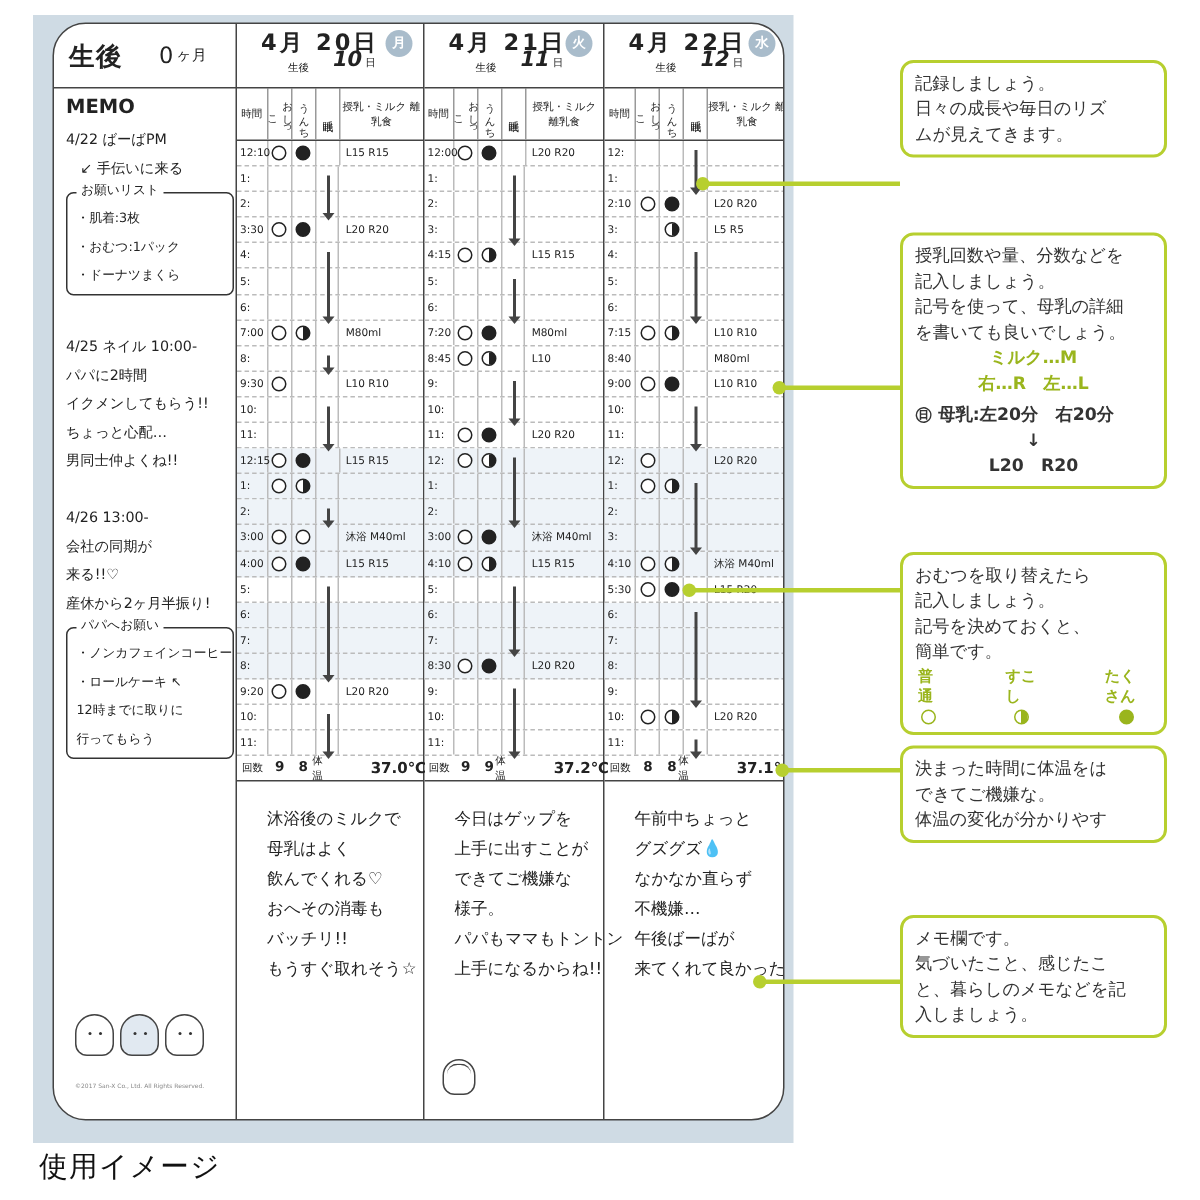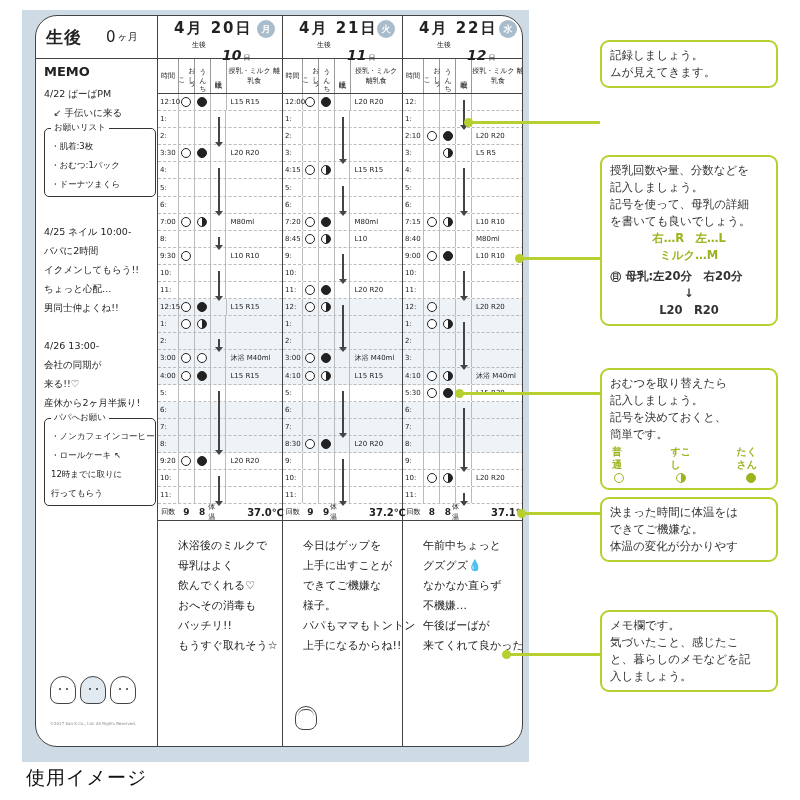--- a/index.html
+++ b/index.html
@@ -30,21 +30,21 @@
   .mascot::before, .mascot::after { content: ""; position: absolute; top: 11px; width: 2px; height: 2px; background: #333; border-radius: 50%; }
   .mascot::before { left: 8px; } .mascot::after { left: 15px; }
   .copyright { position: absolute; left: 14px; top: 705px; font-size: 4px; color: #888; }
 
   
   .day { position: absolute; top: 0; height: 100%; border-right: 1.5px solid #444; }
   .day:last-child { border-right: none; }
   .day-head { height: 43px; border-bottom: 1.5px solid #444; position: relative; }
   .date-main { position: absolute; left: 16px; top: 3px; font-size: 15px; font-weight: bold; letter-spacing: 2px; }
   .date-sub { position: absolute; left: 34px; top: 24px; font-size: 7px; }
-  .date-days { position: absolute; left: 64px; top: 31px; font-size: 14px; font-weight: bold; font-style: italic; }
+  .date-days { position: absolute; left: 64px; top: 16px; font-size: 14px; font-weight: bold; font-style: italic; }
   .date-days-unit { font-size: 7px; font-style: normal; font-weight: normal; margin-left: 2px; }
   .weekday { position: absolute; right: 7px; top: 4px; width: 18px; height: 18px; border-radius: 50%; background: #a9bccb;
              color: #fff; font-size: 9px; font-weight: bold; text-align: center; line-height: 18px; }
 
   .col-head { height: 35px; border-bottom: 1.5px solid #444; display: flex; font-size: 7px; }
   .col-head > div { border-right: 1px solid #999; display: flex; align-items: center; justify-content: center; text-align: center; }
   .col-head > div:last-child { border-right: none; }
   .vert { writing-mode: vertical-rl; letter-spacing: 1px; }
 
   .grid-row { height: 17.1px; display: flex; font-size: 7px; border-bottom: 1px dashed #bbb; position: relative; }
@@ -1185,31 +1185,32 @@
           <div>午後ばーばが</div>
           <div>来てくれて良かった!!</div>
         </div>
       </div>
     </div>
 </div>
 
 <div id="callouts">
     <div class="callout" style="top: 40px;">
       <div class="line">記録しましょう。</div>
+      <div class="line">日々の成長や毎日のリズ</div>
       <div class="line">ムが見えてきます。</div>
     </div>
     <div class="leader" style="left: 468px; top: 121px; width: 132px;"></div>
     <div class="leader-dot" style="left: 464px; top: 118px;"></div>
     <div class="callout" style="top: 155px;">
       <div class="line">授乳回数や量、分数などを</div>
       <div class="line">記入しましょう。</div>
       <div class="line">記号を使って、母乳の詳細</div>
       <div class="line">を書いても良いでしょう。</div>
+      <div class="line green">ミルク…M</div>
       <div class="line green">右…R　左…L</div>
-      <div class="line green">ミルク…M</div>
       <div class="line bold" style="margin-top: 4px;">㊐ 母乳:左20分　右20分</div>
       <div class="line bold center">↓</div>
       <div class="line bold center">L20　R20</div>
     </div>
     <div class="leader" style="left: 519px; top: 257px; width: 81px;"></div>
     <div class="leader-dot" style="left: 515px; top: 254px;"></div>
     <div class="callout" style="top: 368px;">
       <div class="line">おむつを取り替えたら</div>
       <div class="line">記入しましょう。</div>
       <div class="line">記号を決めておくと、</div>

